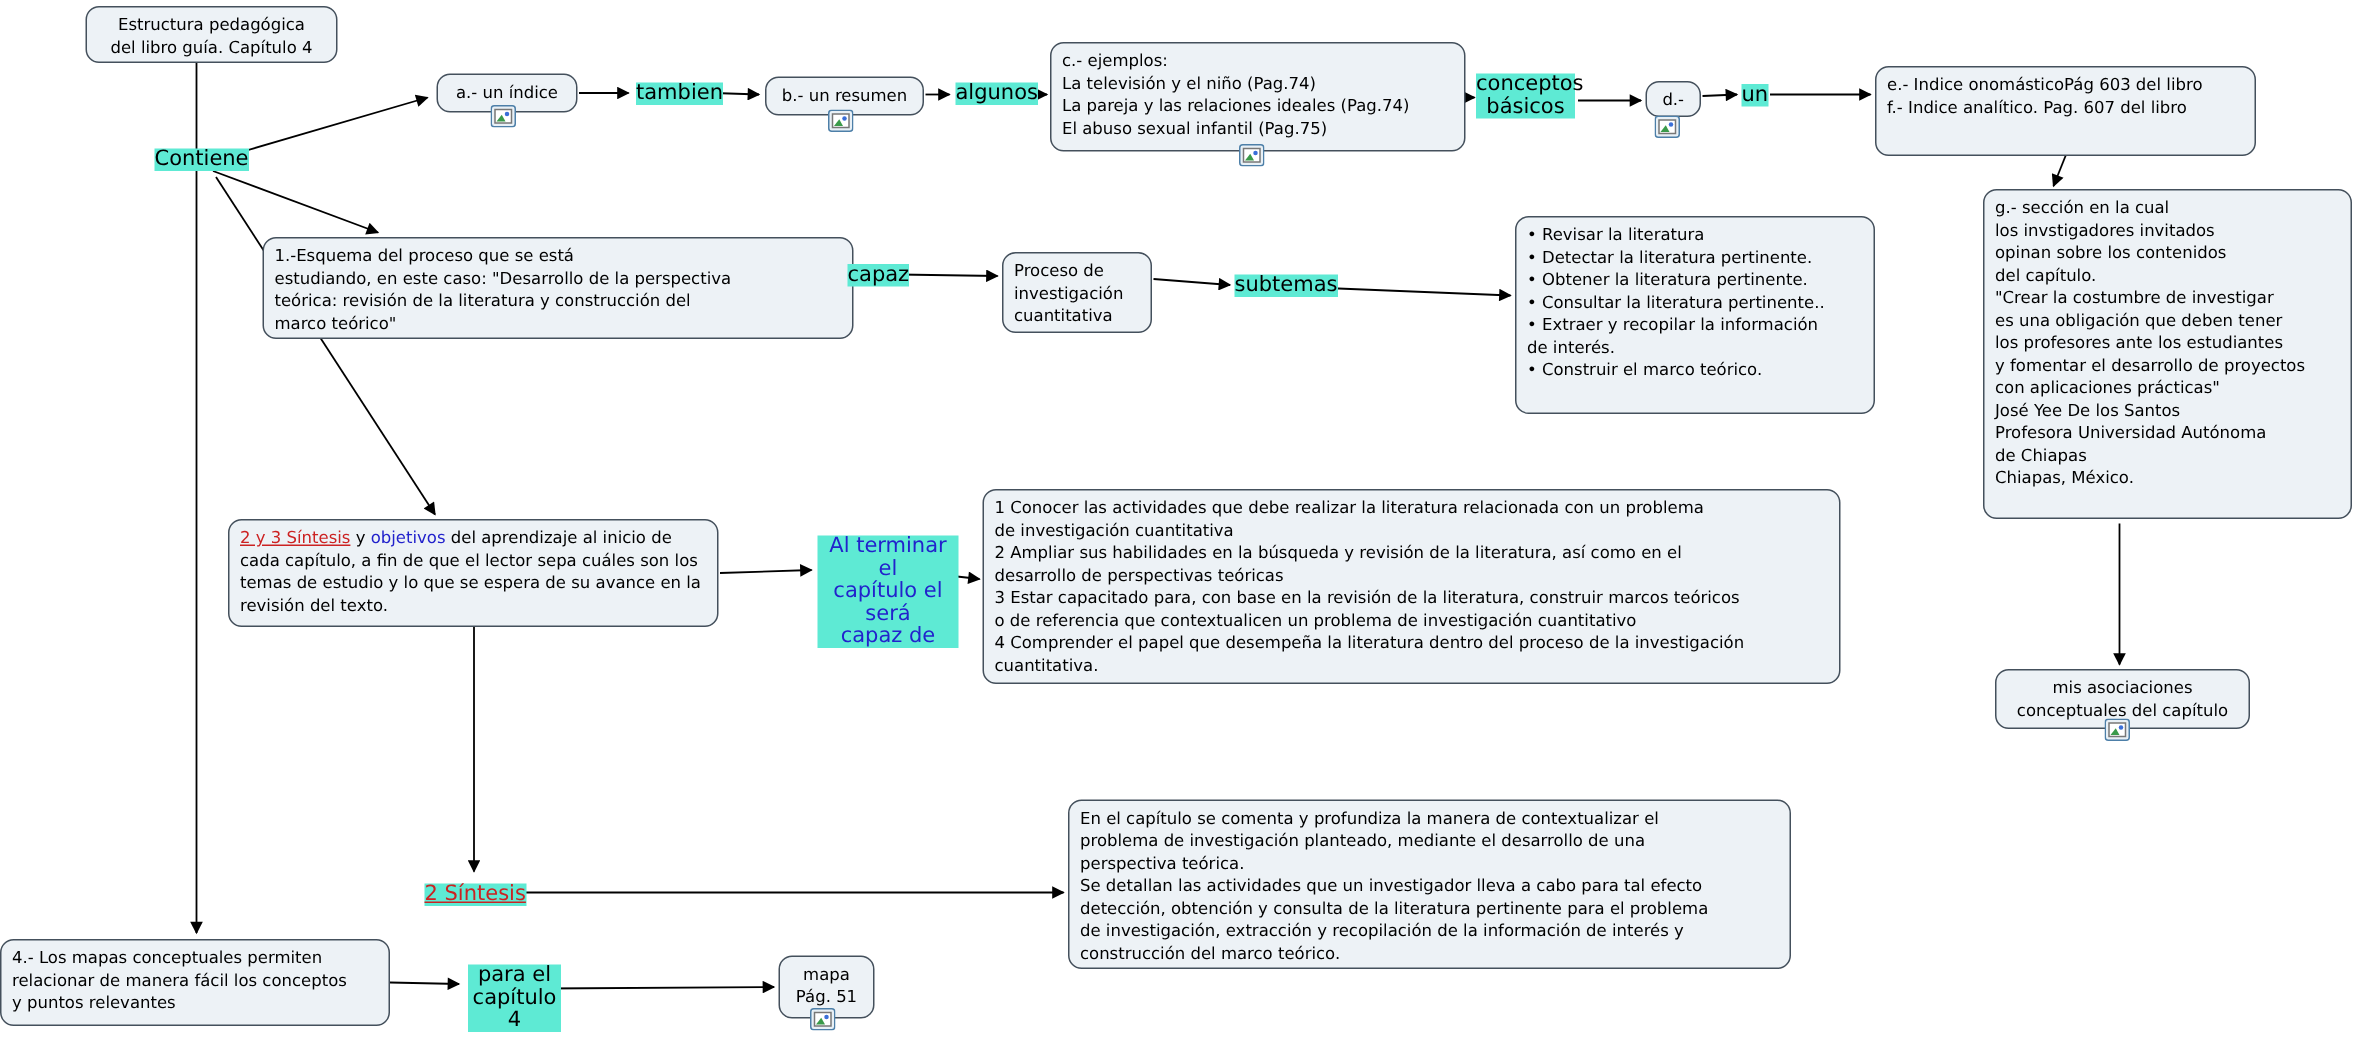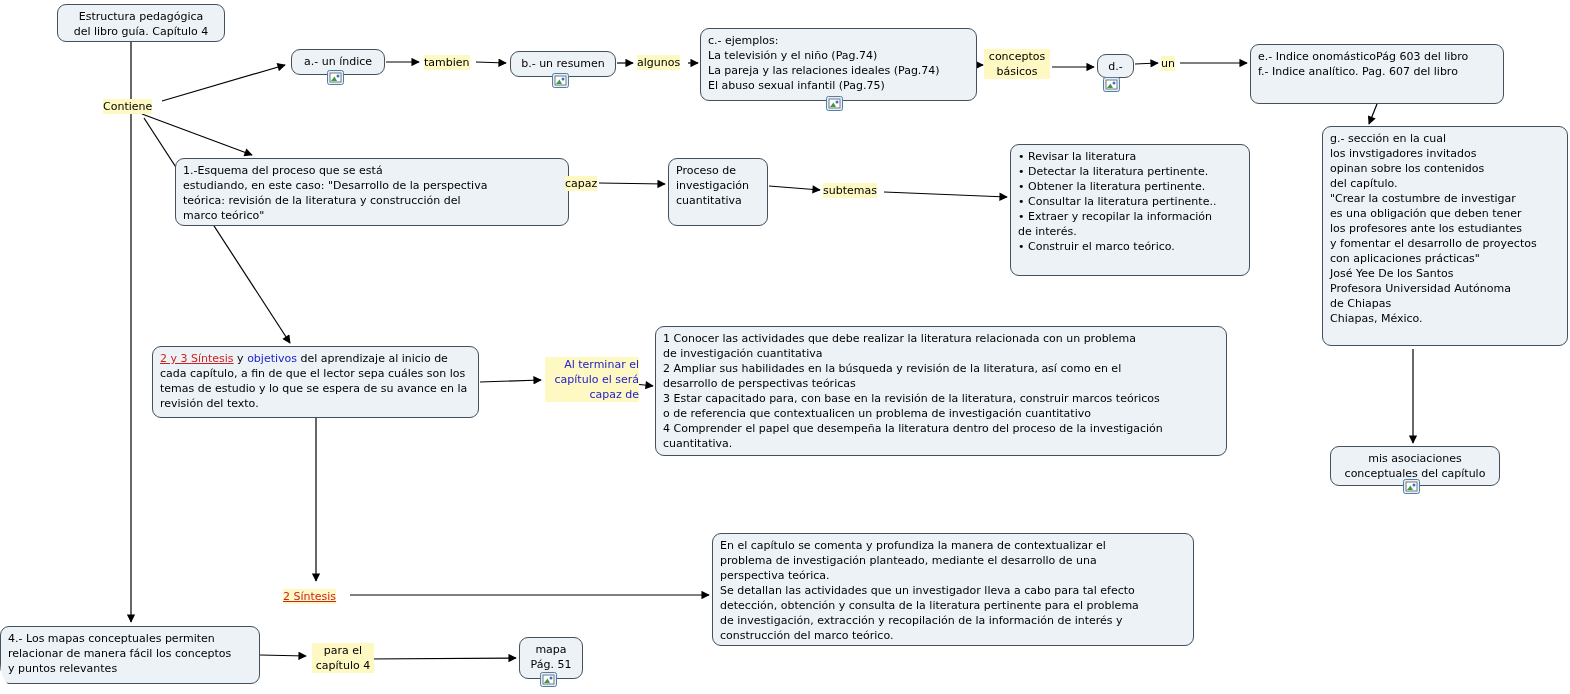--- a/index.html
+++ b/index.html
@@ -1,37 +1,36 @@
 <!DOCTYPE html>
 <html><head>
 <meta charset="utf-8">
 <style>
   html,body{margin:0;padding:0;background:#fff;}
   #map{
     position:relative;width:1570px;height:694px;overflow:hidden;
     font-family:"DejaVu Sans","Liberation Sans",sans-serif;
-    border-radius:30px;
     --node-fill:#edf2f6;--node-border:#44505c;--blue:#2222cc;--red:#cc2222;--line:#000;
   }
   .edges{position:absolute;left:0;top:0;z-index:1;}
   .edges g{stroke:var(--line);stroke-width:1.2;fill:none;}
   .node{
     position:absolute;z-index:2;box-sizing:border-box;
     background:var(--node-fill);border:1px solid var(--node-border);border-radius:9px;
     font-size:11px;line-height:15px;color:#000;padding:4px 7px;
     white-space:pre-line;
   }
   .node.center{text-align:center;}
   .node.wrap{white-space:normal;}
   .label{
-    position:absolute;z-index:2;font-size:11px;line-height:15px;color:#000;
-    background:#fef9c3;white-space:pre-line;
+    position:absolute;z-index:2;font-size:14px;line-height:15px;color:#000;
+    background:#5eead4;white-space:pre-line;
   }
   .label.center{text-align:center;}
-  .label.blue{color:var(--blue);text-align:right;}
+  .label.blue{color:var(--blue);}
   .label.red{color:var(--red);}
   .red{color:var(--red);text-decoration:underline;}
   .blue{color:var(--blue);}
   .res-icon{position:absolute;z-index:3;width:17px;height:15px;display:block;cursor:pointer;}
 </style>
 </head>
 <body>
 
 <div id="map" style="--node-fill: #edf2f6; --node-border: #44505c; --blue: #2222cc; --red: #cc2222; --line: #000000;">
 
@@ -101,21 +100,21 @@
 Chiapas, México.</div>
 
   <div class="node center" style="left:1330px;top:446px;width:170px;height:40px">mis asociaciones
 conceptuales del capítulo</div>
 
   <div class="node" style="left:175px;top:158px;width:394px;height:68px">1.-Esquema del proceso que se está
 estudiando, en este caso: "Desarrollo de la perspectiva
 teórica: revisión de la literatura y construcción del
 marco teórico"</div>
 
-  <div class="node" style="left:668px;top:158px;width:100px;height:68px">Proceso de
+  <div class="node" style="left:668px;top:168px;width:100px;height:54px">Proceso de
 investigación
 cuantitativa</div>
 
   <div class="node" style="left:1010px;top:144px;width:240px;height:132px">• Revisar la literatura
 • Detectar la literatura pertinente.
 • Obtener la literatura pertinente.
 • Consultar la literatura pertinente..
 • Extraer y recopilar la información
 de interés.
 • Construir el marco teórico.</div>

